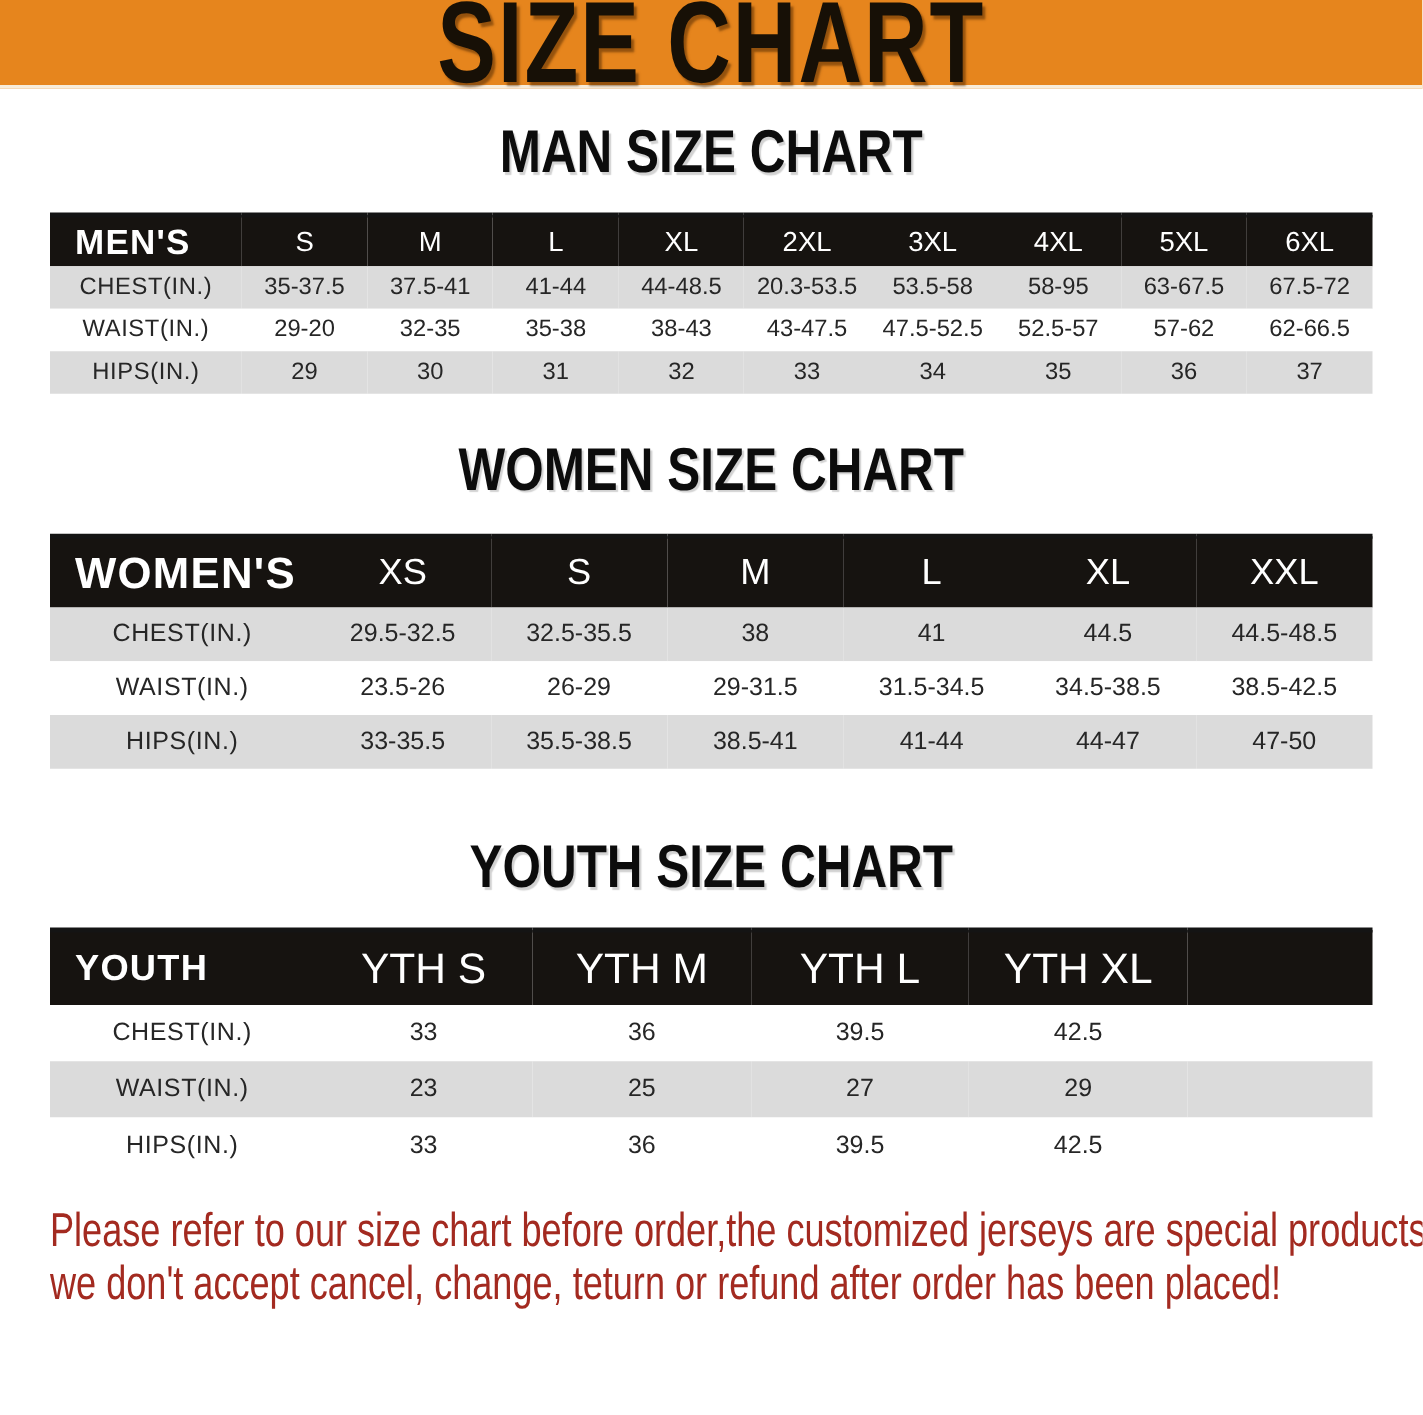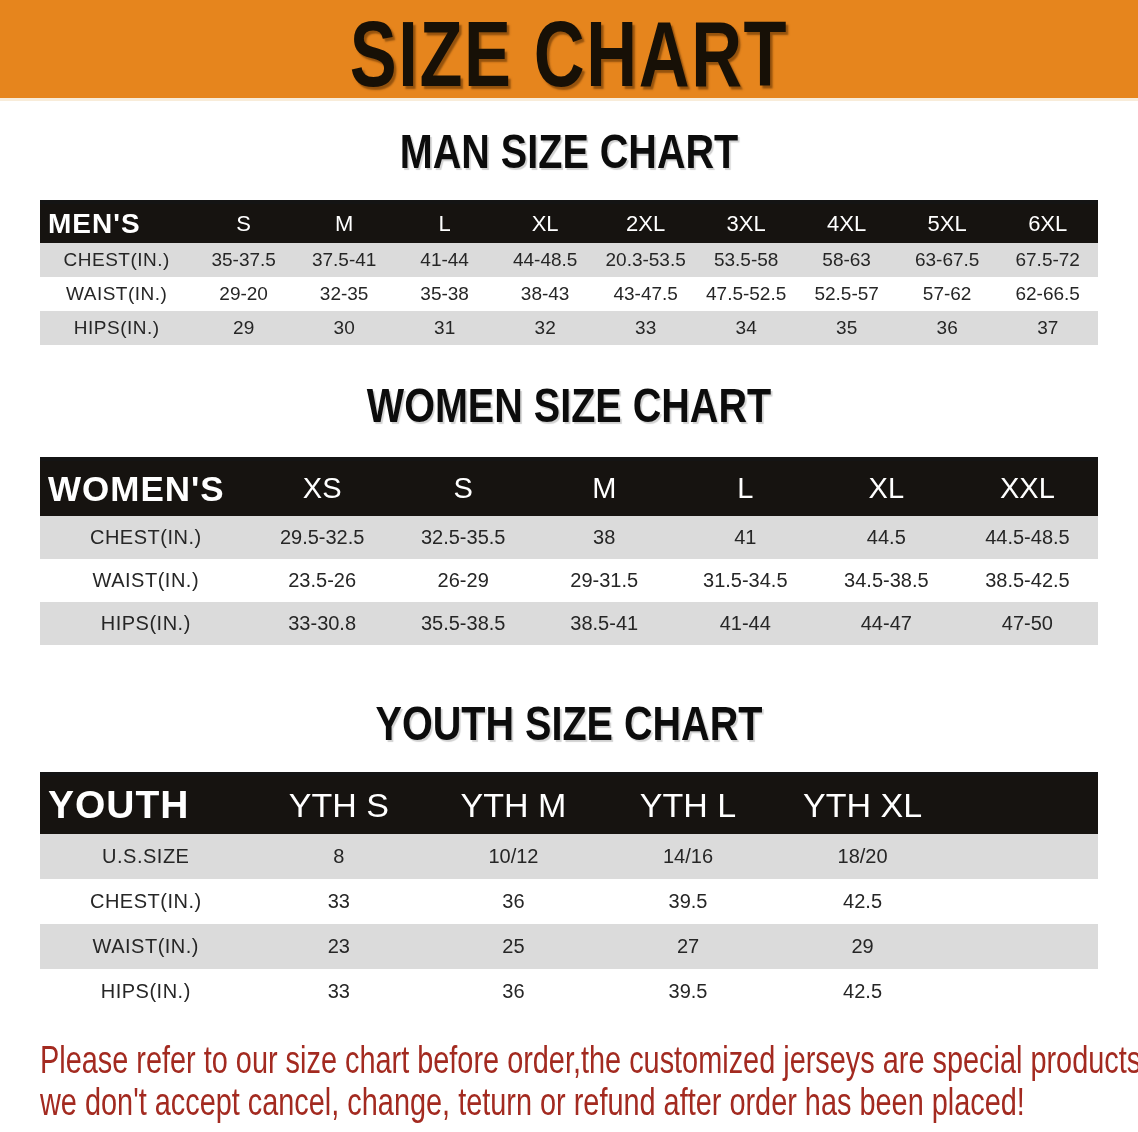--- a/index.html
+++ b/index.html
@@ -9,22 +9,22 @@
     --footer-red:#A32A20;
   }
   *{box-sizing:border-box;}
   html,body{margin:0;padding:0;}
   body{
     width:1138px;height:1132px;background:#ffffff;overflow:hidden;
     font-family:"Liberation Sans", sans-serif;
   }
   
   .banner{
-    height:101px;background:var(--banner-bg);
-    display:flex;align-items:flex-end;justify-content:center;
+    height:71px;background:var(--banner-bg);
+    display:flex;align-items:center;justify-content:center;
     border-bottom:3px solid #f8ecd9;
   }
   .banner h1{
     margin:0;font-size:88px;line-height:1;font-weight:700;color:#171006;
     letter-spacing:2px;white-space:nowrap;
     transform:scale(0.80,1.05);
     text-shadow:3px 3px 2px rgba(80,40,0,0.55);
   }
   
   .heading{
@@ -41,21 +41,21 @@
     margin:0 auto;border-top:4px solid #141414;
   }
   #sec-men table{margin-top:26px;}
   #sec-women table{margin-top:29px;}
   #sec-youth table{margin-top:26px;}
   thead th{
     background:var(--header-bg);color:#ffffff;border-top:2px solid #fbfbfb;
     font-weight:400;text-align:center;padding:0;
   }
   th.label{
-    text-align:left;padding-left:8px;font-weight:700;letter-spacing:1px;
+    text-align:left;padding-left:20px;font-weight:700;letter-spacing:1px;
     white-space:nowrap;
   }
   td{
     text-align:center;color:#262626;padding:0;background:#ffffff;
     white-space:nowrap;
   }
   tr.shade td{background:var(--row-alt);}
   td.label{letter-spacing:0.5px;margin-left:40px;}
   
   .men col.c-label{width:14.5%;}
@@ -67,21 +67,21 @@
   .women col.c-label{width:20%;}
   .women col.c-size{width:13.33%;}
   .women thead th{height:57px;font-size:29px;}
   .women th.label{font-size:35px;}
   .women td{height:43px;font-size:20px;}
   
   .youth col.c-label{width:20%;}
   .youth col.c-size{width:16.5%;}
   .youth col.c-fill{width:14%;}
   .youth thead th{height:60px;font-size:34px;}
-  .youth th.label{font-size:39px;}
+  .youth th.label{font-size:29px;}
   .youth td{height:45px;font-size:20px;}
   
   .footer{
     margin:26px 0 0 40px;color:var(--footer-red);
     font-size:38px;line-height:1.1;font-weight:400;
     transform:scale(0.76,1);transform-origin:left top;
     width:1440px;white-space:nowrap;
   }
   .footer p{margin:0;}
 </style>
@@ -127,21 +127,21 @@
           </thead>
           <tbody>
             <tr class="shade">
               <td class="label">CHEST(IN.)</td>
               <td>35-37.5</td>
               <td>37.5-41</td>
               <td>41-44</td>
               <td>44-48.5</td>
               <td>20.3-53.5</td>
               <td>53.5-58</td>
-              <td>58-63</td>
+              <td>58-95</td>
               <td>63-67.5</td>
               <td>67.5-72</td>
             </tr>
             <tr>
               <td class="label">WAIST(IN.)</td>
               <td>29-20</td>
               <td>32-35</td>
               <td>35-38</td>
               <td>38-43</td>
               <td>43-47.5</td>
@@ -203,21 +203,21 @@
               <td class="label">WAIST(IN.)</td>
               <td>23.5-26</td>
               <td>26-29</td>
               <td>29-31.5</td>
               <td>31.5-34.5</td>
               <td>34.5-38.5</td>
               <td>38.5-42.5</td>
             </tr>
             <tr class="shade">
               <td class="label">HIPS(IN.)</td>
-              <td>33-30.8</td>
+              <td>33-35.5</td>
               <td>35.5-38.5</td>
               <td>38.5-41</td>
               <td>41-44</td>
               <td>44-47</td>
               <td>47-50</td>
             </tr>
           </tbody>
         </table>
     </section>
 
@@ -236,28 +236,20 @@
             <tr>
               <th class="label">YOUTH</th>
               <th>YTH S</th>
               <th>YTH M</th>
               <th>YTH L</th>
               <th>YTH XL</th>
               <th></th>
             </tr>
           </thead>
           <tbody>
-            <tr class="shade">
-              <td class="label">U.S.SIZE</td>
-              <td>8</td>
-              <td>10/12</td>
-              <td>14/16</td>
-              <td>18/20</td>
-              <td></td>
-            </tr>
             <tr>
               <td class="label">CHEST(IN.)</td>
               <td>33</td>
               <td>36</td>
               <td>39.5</td>
               <td>42.5</td>
               <td></td>
             </tr>
             <tr class="shade">
               <td class="label">WAIST(IN.)</td>

